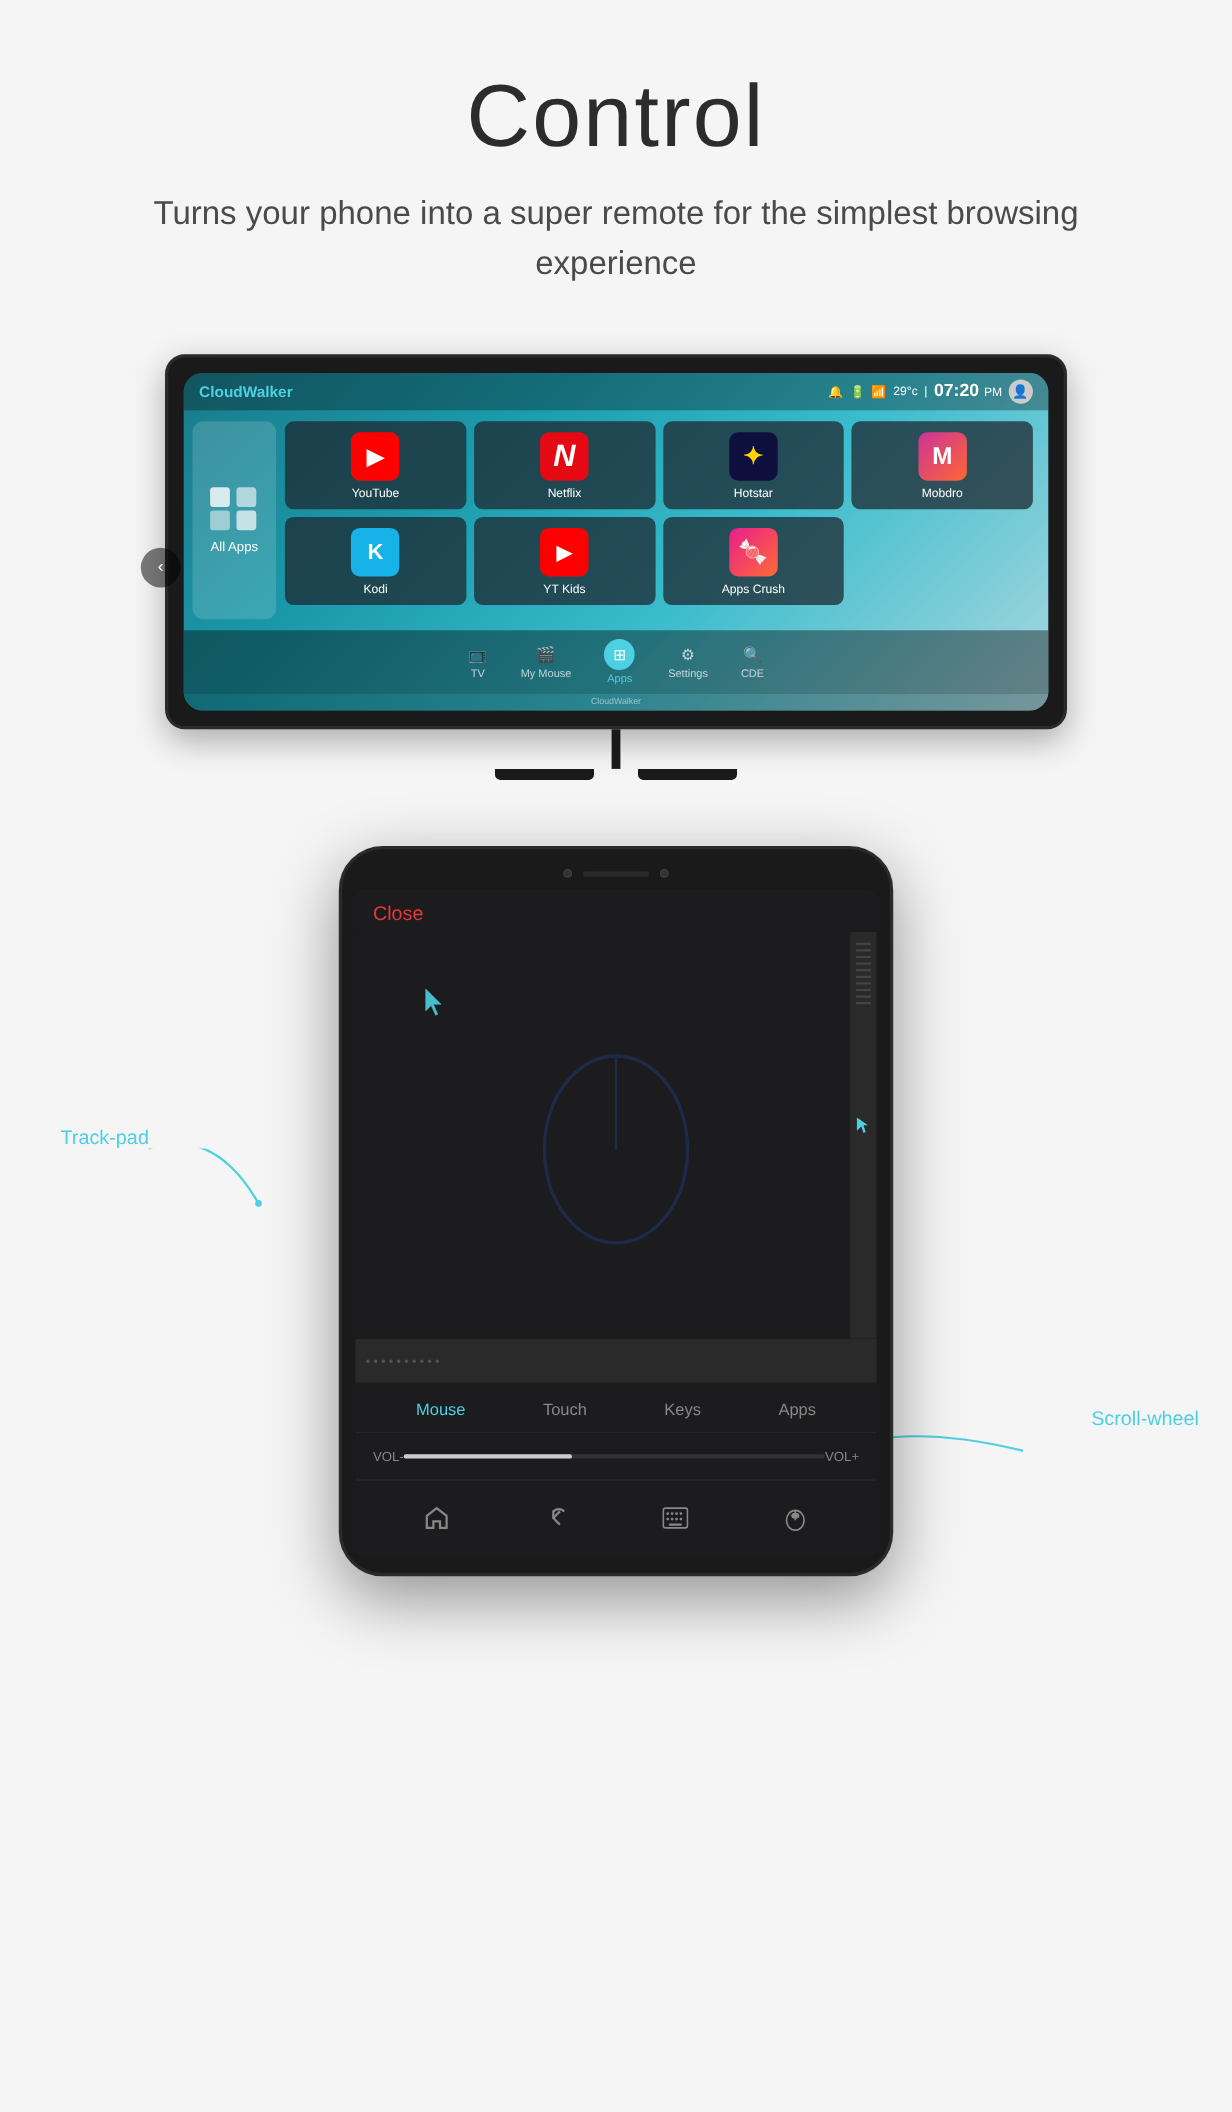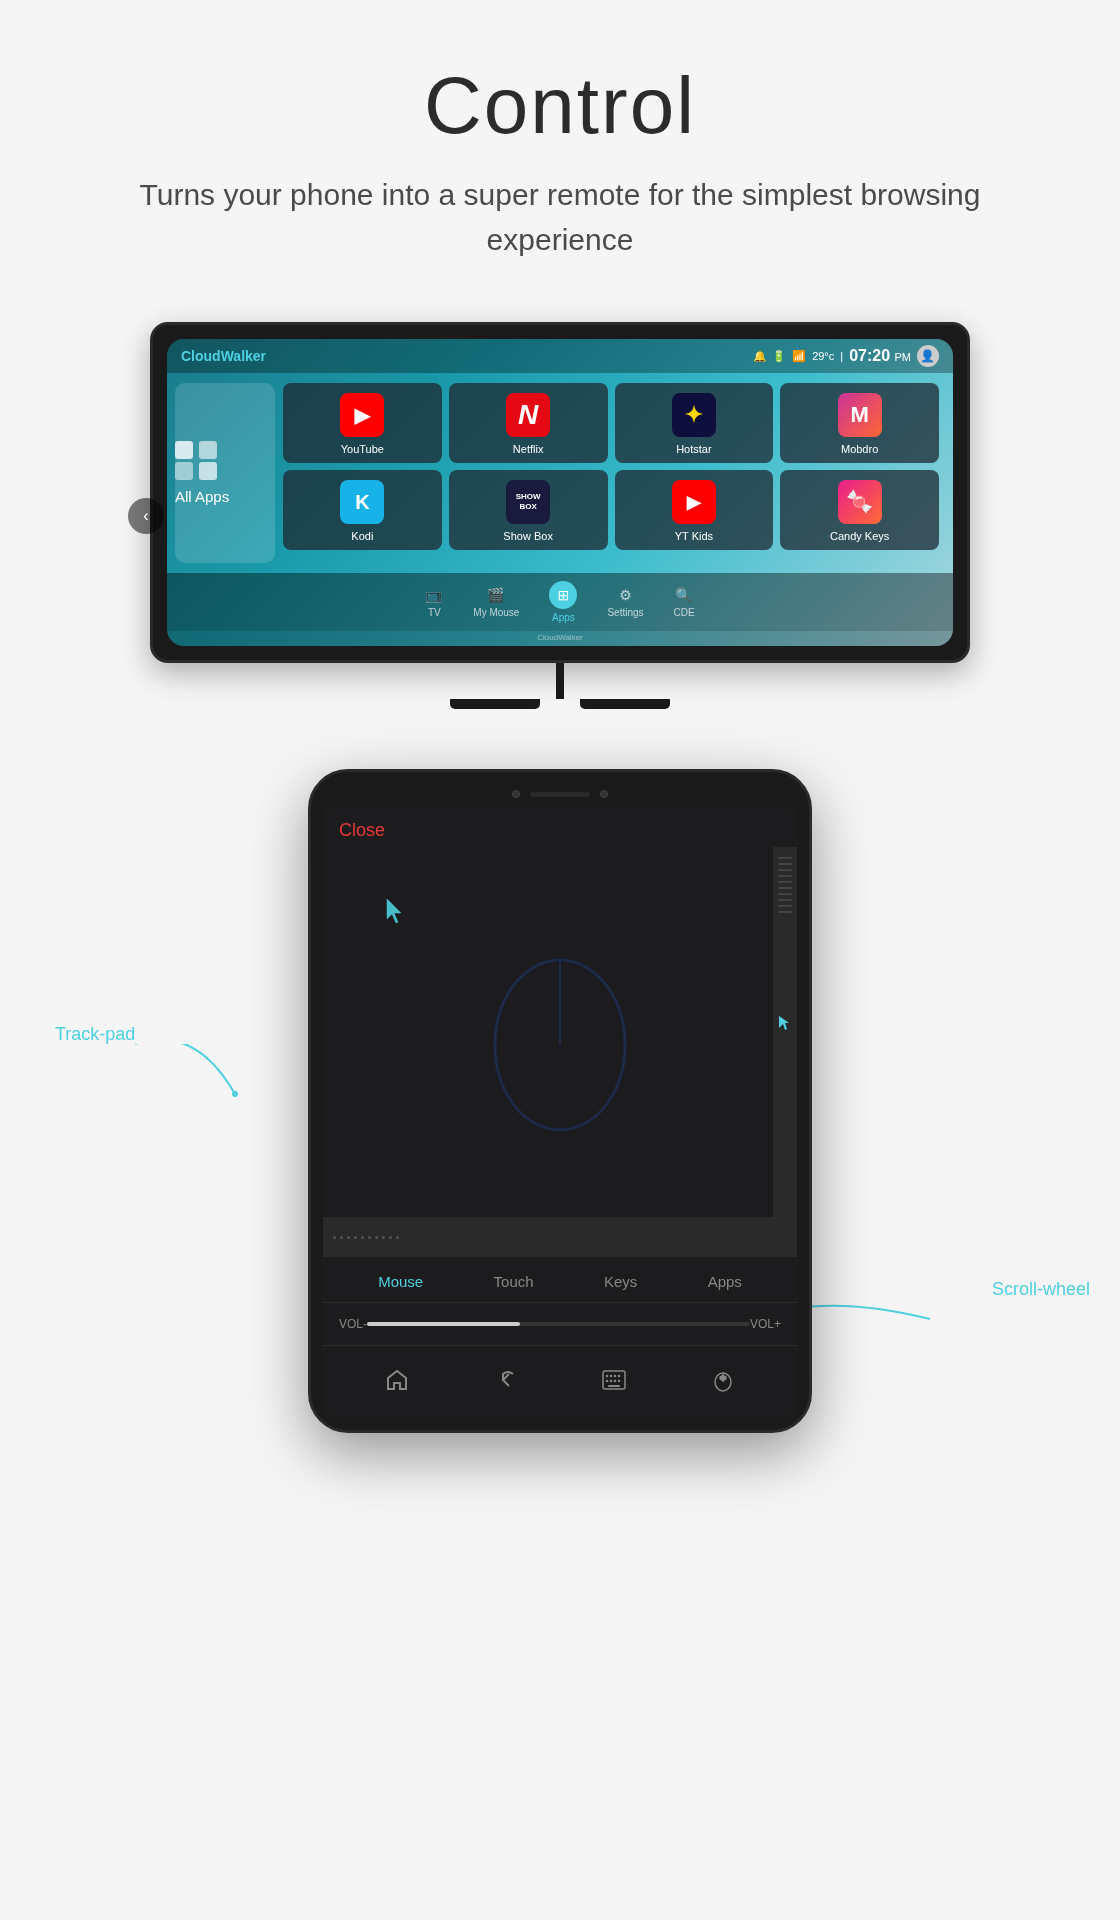--- a/index.html
+++ b/index.html
@@ -92,27 +92,28 @@
 
     .tv-apps-area {
       display: flex;
       padding: 10px 14px 10px 8px;
       gap: 8px;
       align-items: flex-start;
     }
     .tv-all-apps {
       background: rgba(255,255,255,0.15);
       border-radius: 10px;
-      width: 100px;
+      width: 76px;
       height: 180px;
       display: flex;
       flex-direction: column;
+      align-items: center;
       justify-content: center;
       color: white;
-      font-size: 15px;
+      font-size: 12px;
       gap: 8px;
       flex-shrink: 0;
     }
     .all-apps-grid {
       display: grid;
       grid-template-columns: 1fr 1fr;
       gap: 3px;
       width: 44px;
     }
     .all-apps-grid div {
@@ -462,33 +463,29 @@
           <div class="app-tile app-mobdro">
             <div class="app-icon" style="background:linear-gradient(135deg,#cc3399,#ff6633);font-size:22px;">M</div>
             <span>Mobdro</span>
           </div>
 
           <div class="app-tile app-kodi">
             <div class="app-icon" style="background:#17b2e8;font-size:20px;">K</div>
             <span>Kodi</span>
           </div>
 
-          <div class="app-tile app-showbox">
-            <div class="app-icon" style="background:#1a1a3e;font-size:8px;font-weight:bold;text-align:center;line-height:1.2;">SHOW<br>BOX</div>
-            <span>Show Box</span>
-          </div>
 
           <div class="app-tile app-ytkids">
             <div class="app-icon" style="background:#ff0000;font-size:18px;">▶</div>
             <span>YT Kids</span>
           </div>
 
           <div class="app-tile app-candy">
             <div class="app-icon" style="background:linear-gradient(135deg,#e91e8c,#ff6b35);font-size:22px;">🍬</div>
-            <span>Candy Keys</span>
+            <span>Apps Crush</span>
           </div>
         </div>
       </div>
 
       <div class="tv-nav-bar">
         <div class="tv-nav-item">
           <div class="tv-nav-icon">📺</div>
           <span>TV</span>
         </div>
         <div class="tv-nav-item">

